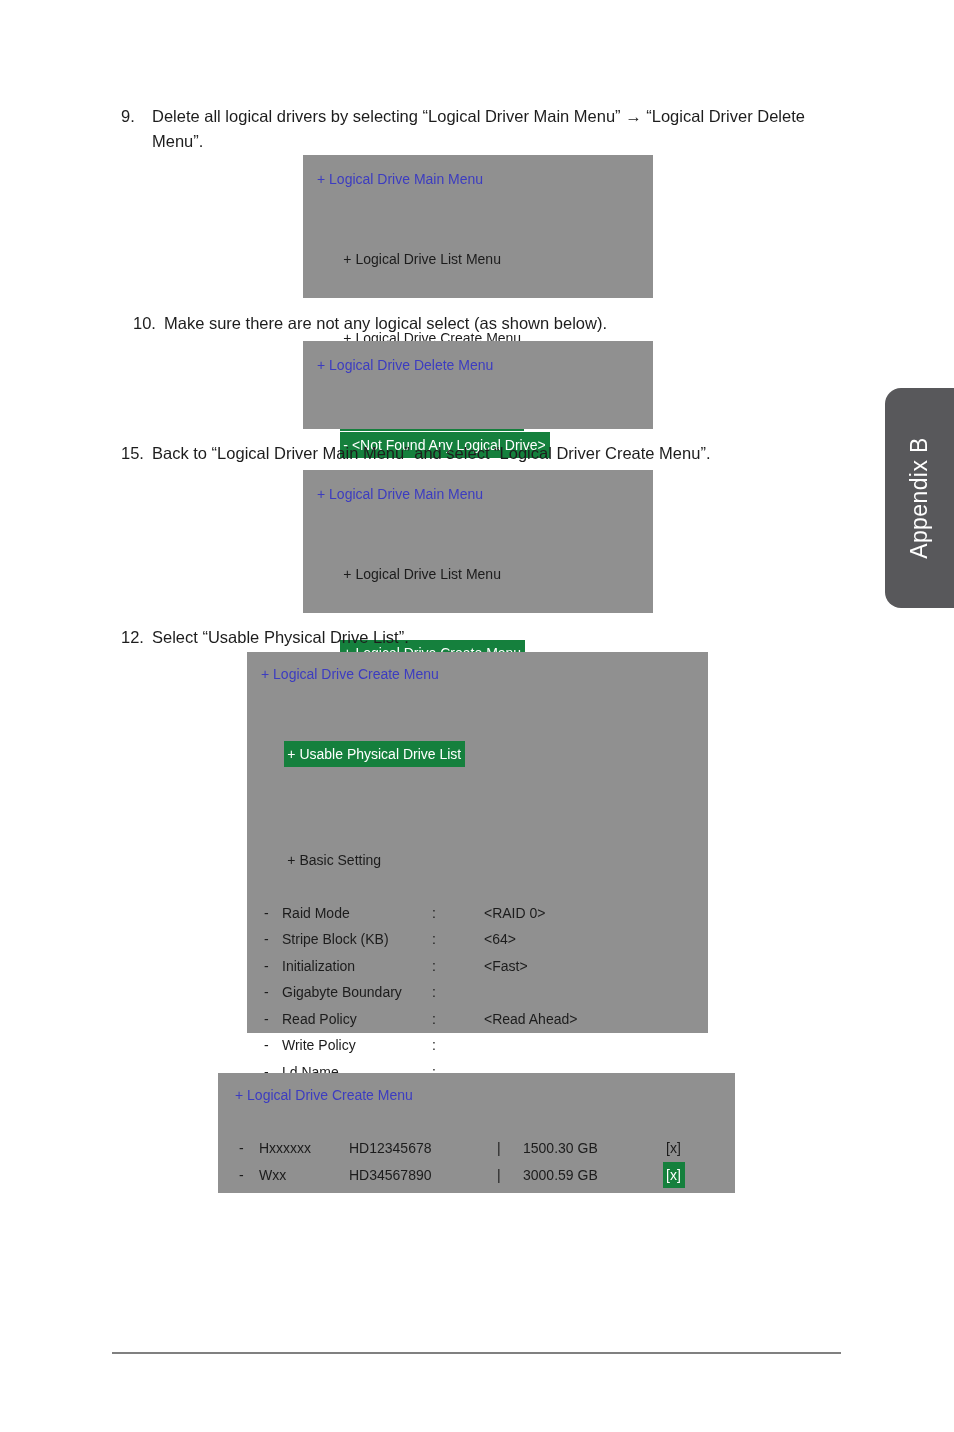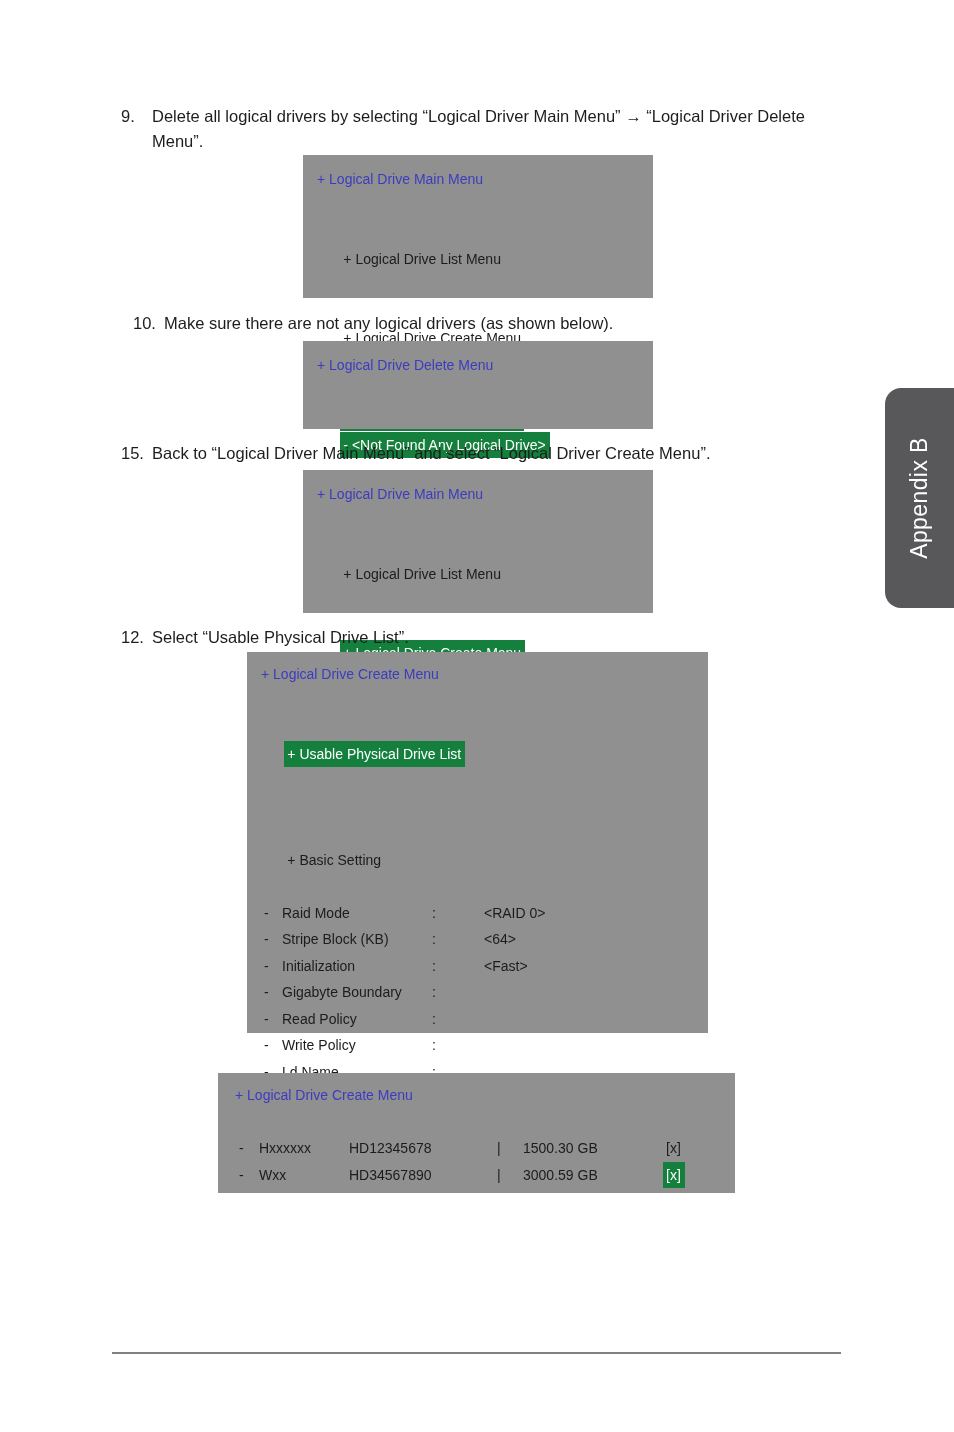--- a/index.html
+++ b/index.html
@@ -163,21 +163,21 @@
     <div class="bios-line">
       <span class="nohl">+ Logical Drive Create Menu</span>
     </div>
     <div class="bios-line">
       <span class="hl">+ Logical Drive Delete Menu</span>
     </div>
   </div>
 
   <div class="step" style="left:124px; top:311px; width:745px;">
     <div class="step-num">10.</div>
-    <div class="step-text">Make sure there are not any logical drivers (as shown below).</div>
+    <div class="step-text">Make sure there are not any logical select (as shown below).</div>
   </div>
 
   <div class="bios" style="left:303px; top:341px; width:350px; height:88px; padding:11px 0 0 14px;">
     <div class="bios-title">+ Logical Drive Delete Menu</div>
     <div class="bios-line blank">&nbsp;</div>
     <div class="bios-line">
       <span class="hl">- &lt;Not Found Any Logical Drive&gt;</span>
     </div>
   </div>
 
@@ -236,20 +236,21 @@
     </div>
     <div class="row" style="padding-left:3px;">
       <span class="c-dash">-</span>
       <span class="c-label">Gigabyte Boundary</span>
       <span class="c-colon">:</span>
     </div>
     <div class="row" style="padding-left:3px;">
       <span class="c-dash">-</span>
       <span class="c-label">Read Policy</span>
       <span class="c-colon">:</span>
+      <span class="c-val">&lt;Read Ahead&gt;</span>
     </div>
     <div class="row" style="padding-left:3px;">
       <span class="c-dash">-</span>
       <span class="c-label">Write Policy</span>
       <span class="c-colon">:</span>
     </div>
     <div class="row" style="padding-left:3px;">
       <span class="c-dash">-</span>
       <span class="c-label">Ld Name</span>
       <span class="c-colon">:</span>

